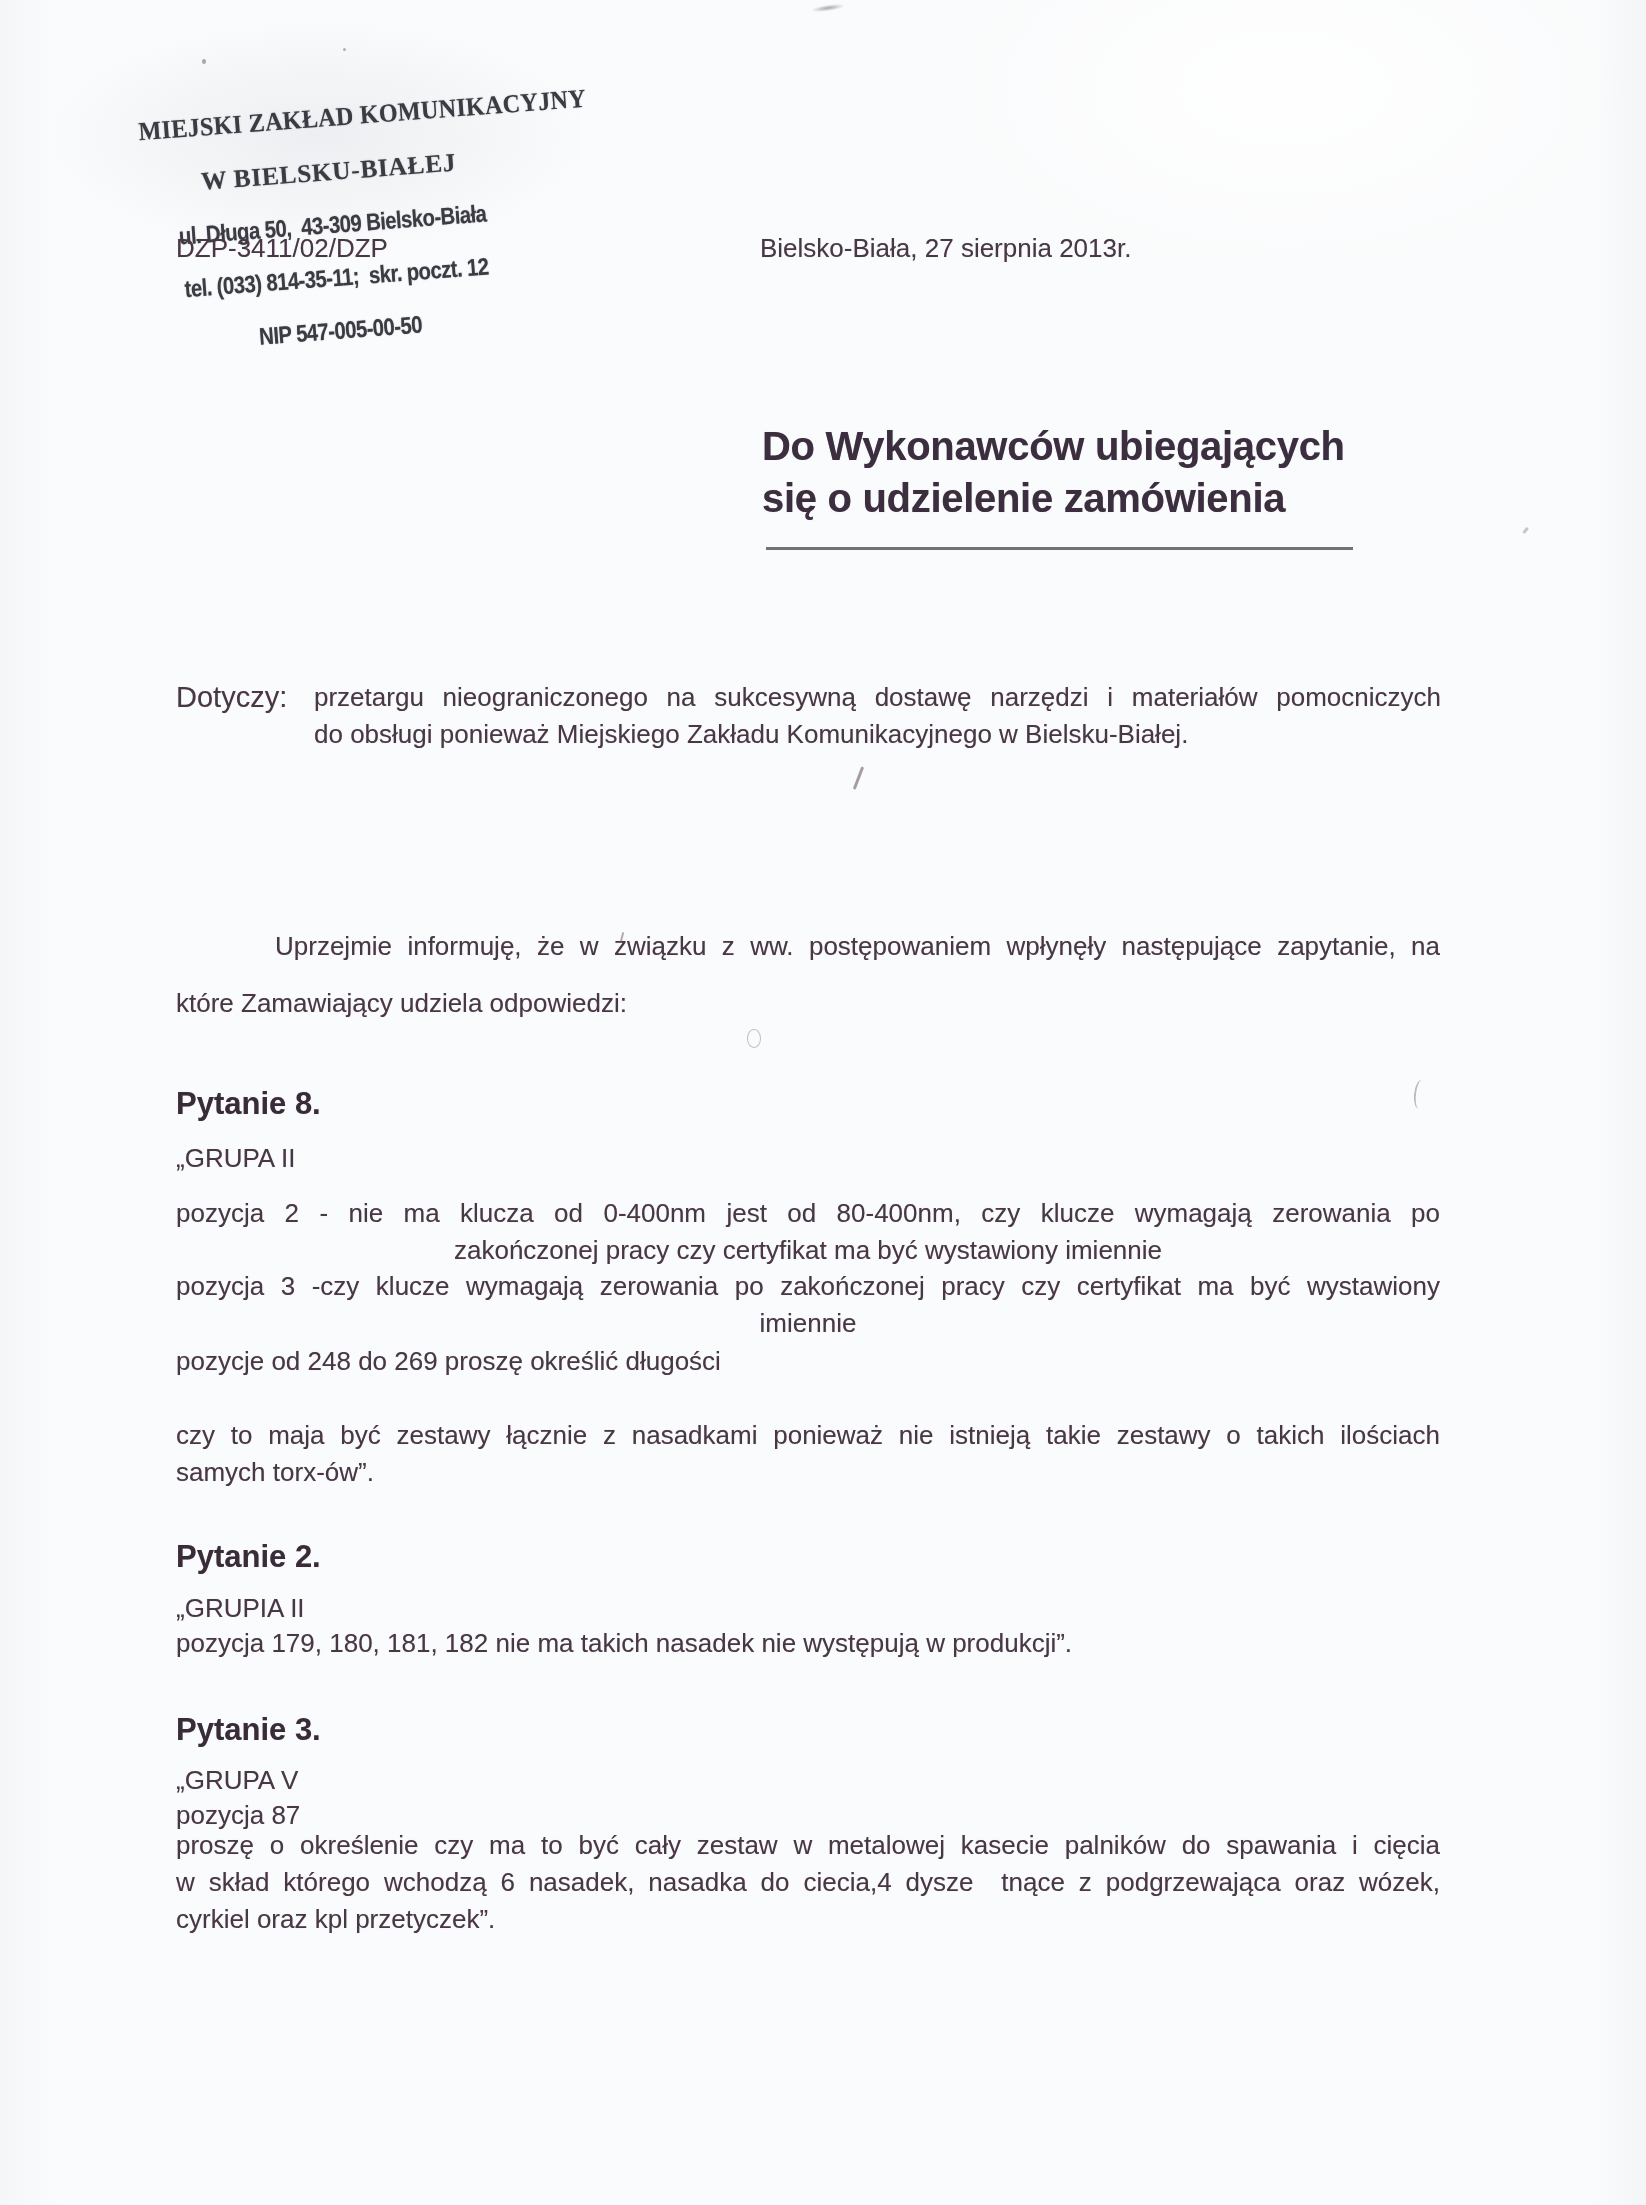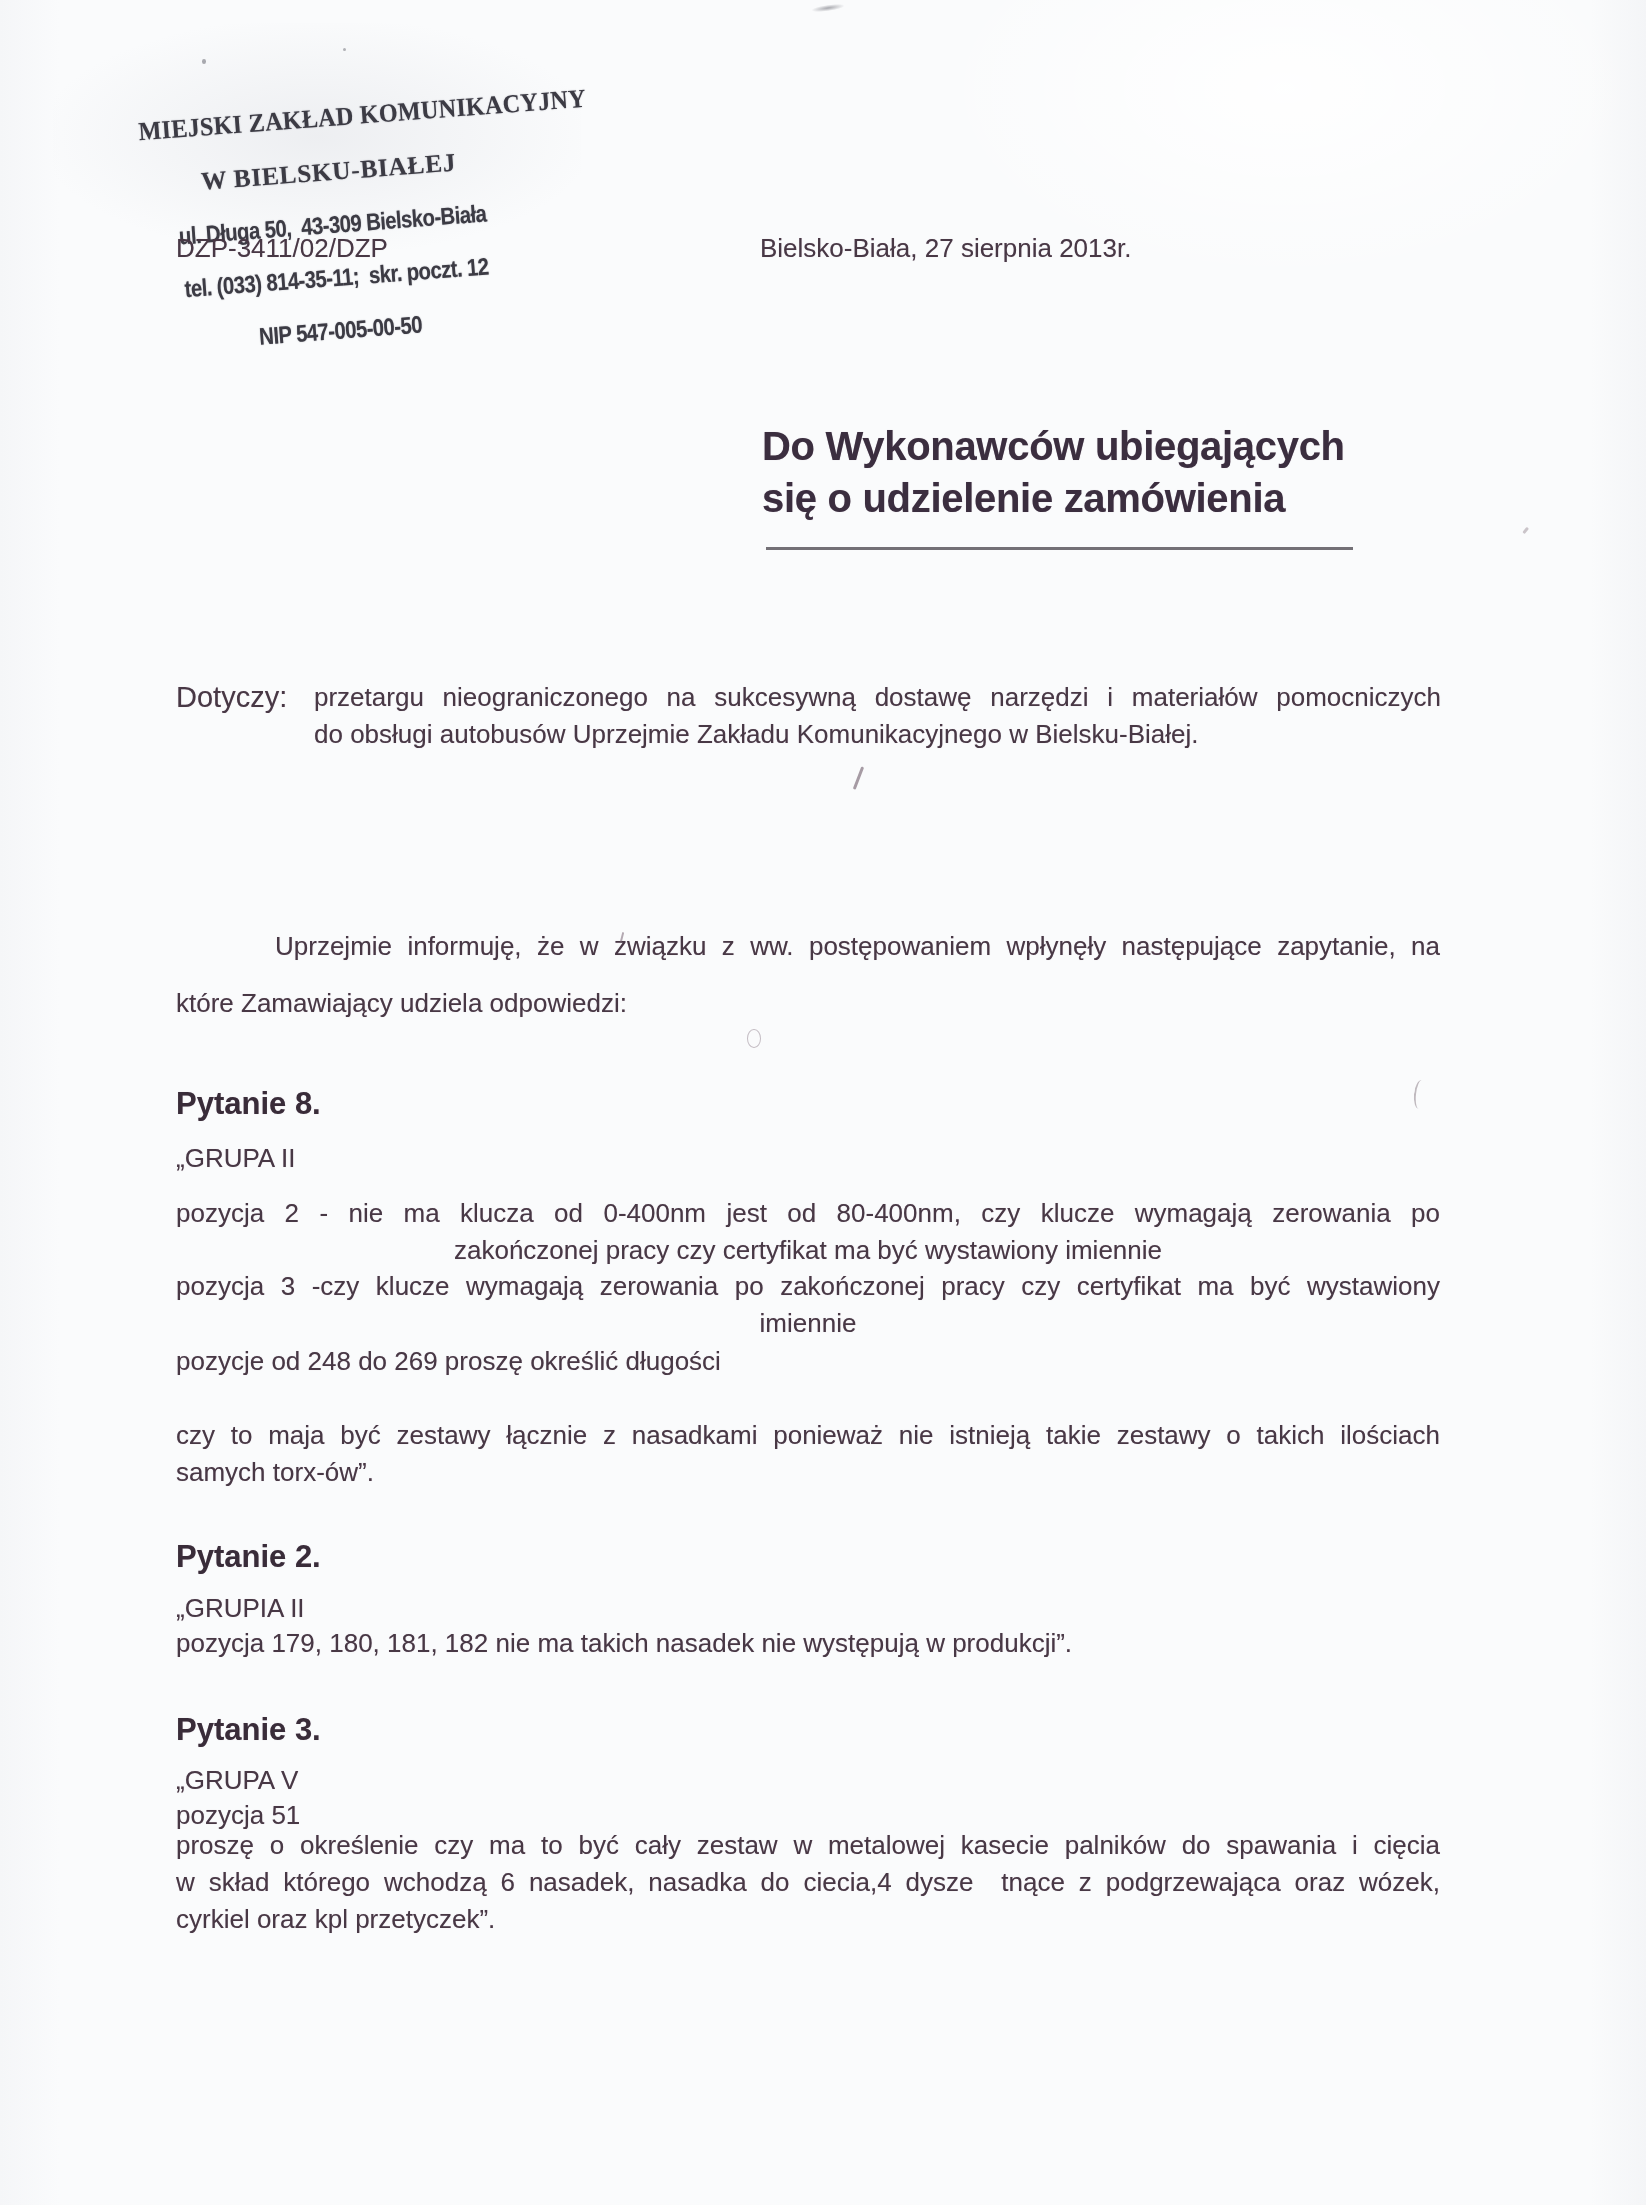--- a/index.html
+++ b/index.html
@@ -94,42 +94,42 @@
   <div class="line" style="left:760px;top:230px;width:601px;">Bielsko-Biała, 27 sierpnia 2013r.</div>
 
   <div class="title-block">
     <div>Do Wykonawców ubiegających</div>
     <div>się o udzielenie zamówienia</div>
   </div>
   <div class="title-rule"></div>
 
   <div class="subject-label">Dotyczy:</div>
   <div class="line subject-line just" style="top:679px;">przetargu nieograniczonego na sukcesywną dostawę narzędzi i materiałów pomocniczych</div>
-  <div class="line subject-line" style="top:716px;">do obsługi autobusów Uprzejmie Zakładu Komunikacyjnego w Bielsku-Białej.</div>
+  <div class="line subject-line" style="top:716px;">do obsługi ponieważ Miejskiego Zakładu Komunikacyjnego w Bielsku-Białej.</div>
 
   <div class="line just indent" style="top:928px;">Uprzejmie informuję, że w związku z ww. postępowaniem wpłynęły następujące zapytanie, na</div>
   <div class="line" style="top:985px;">które Zamawiający udziela odpowiedzi:</div>
 
   <div class="line bold-heading" style="top:1085px;">Pytanie 8.</div>
   <div class="line" style="top:1140px;">„GRUPA II</div>
   <div class="line just" style="top:1195px;">pozycja 2 - nie ma klucza od 0-400nm jest od 80-400nm, czy klucze wymagają zerowania po</div>
   <div class="line" style="top:1232px;text-align:center;">zakończonej pracy czy certyfikat ma być wystawiony imiennie</div>
   <div class="line just" style="top:1268px;">pozycja 3 -czy klucze wymagają zerowania po zakończonej pracy czy certyfikat ma być wystawiony</div>
   <div class="line" style="top:1305px;text-align:center;">imiennie</div>
   <div class="line" style="top:1343px;">pozycje od 248 do 269 proszę określić długości</div>
   <div class="line just" style="top:1417px;">czy to maja być zestawy łącznie z nasadkami ponieważ nie istnieją takie zestawy o takich ilościach</div>
   <div class="line" style="top:1454px;">samych torx-ów”.</div>
 
   <div class="line bold-heading" style="top:1538px;">Pytanie 2.</div>
   <div class="line" style="top:1590px;">„GRUPIA II</div>
   <div class="line" style="top:1625px;">pozycja 179, 180, 181, 182 nie ma takich nasadek nie występują w produkcji”.</div>
 
   <div class="line bold-heading" style="top:1711px;">Pytanie 3.</div>
   <div class="line" style="top:1762px;">„GRUPA V</div>
-  <div class="line" style="top:1797px;">pozycja 51</div>
+  <div class="line" style="top:1797px;">pozycja 87</div>
   <div class="line just" style="top:1827px;">proszę o określenie czy ma to być cały zestaw w metalowej kasecie palników do spawania i cięcia</div>
   <div class="line just" style="top:1864px;">w skład którego wchodzą 6 nasadek, nasadka do ciecia,4 dysze  tnące z podgrzewająca oraz wózek,</div>
   <div class="line" style="top:1901px;">cyrkiel oraz kpl przetyczek”.</div>
 
   <div class="artifact a-smudge"></div>
   <div class="artifact a-dot1"></div>
   <div class="artifact a-dot2"></div>
   <div class="artifact a-tick"></div>
   <div class="artifact a-backslash"></div>
   <div class="artifact a-ring"></div>

